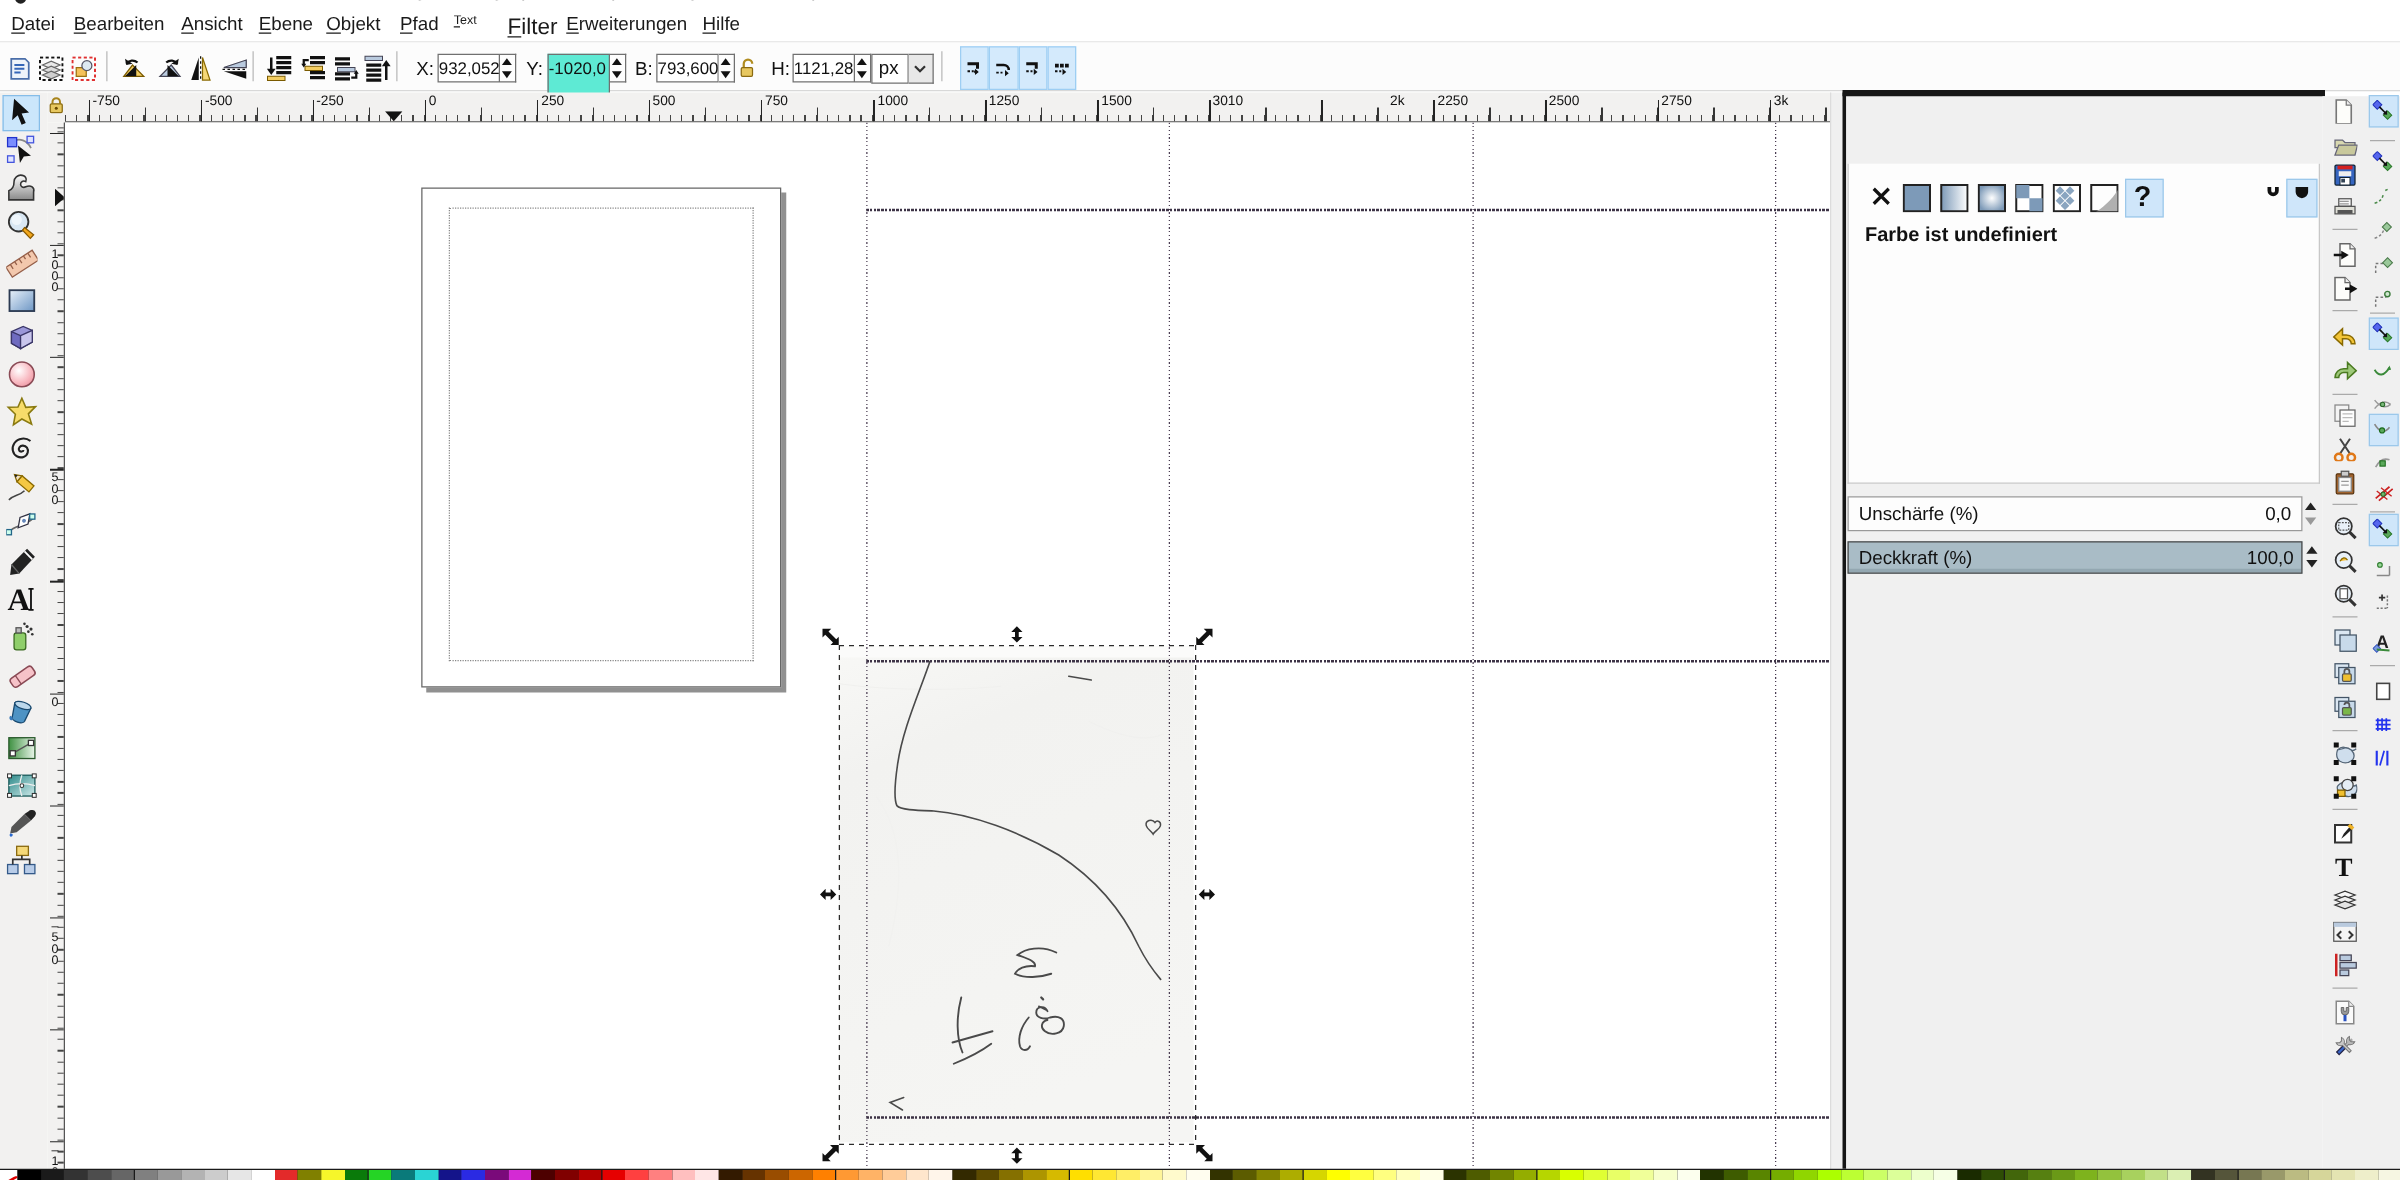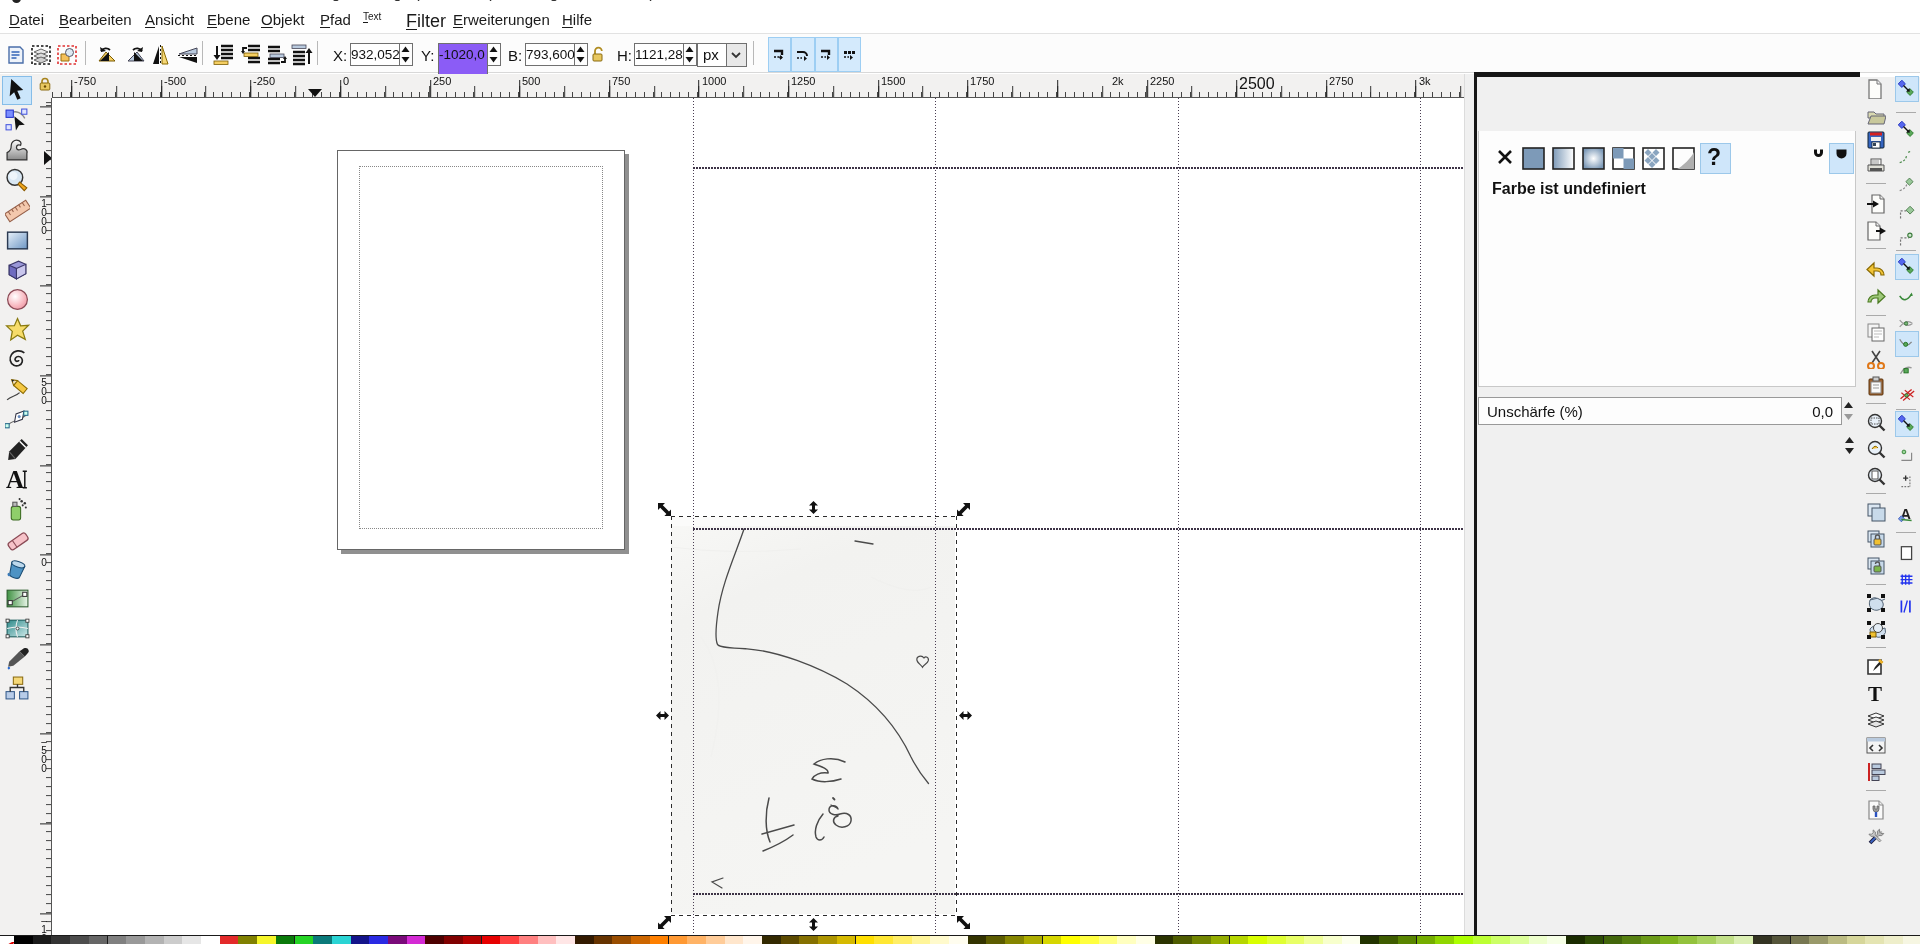--- a/index.html
+++ b/index.html
@@ -91,21 +91,21 @@
       </svg>
 <div class="abs" style="left:317px;top:7px;width:1px;height:24px;background:#b8b8b8"></div>
 <span class="abs" style="left:333px;top:13px;font-size:15px;color:#111">X:</span>
       <div class="abs" style="left:350px;top:9px;width:50px;height:23px;background:#fff;border:1px solid #707070;font-size:13.5px;color:#111;text-align:right;line-height:21px;padding-right:3px">932,052</div>
       <div class="abs" style="left:400px;top:9px;width:13px;height:23px;background:#fdfdfd;border:1px solid #707070;border-left:none">
 <svg width="11" height="21" viewBox="0 0 11 21" style="margin:0 0 0 0">
 <path d="M1.5 8 L5.5 2.5 9.5 8Z" fill="#111"></path>
           <path d="M1.5 13 L5.5 18.5 9.5 13Z" fill="#111"></path>
         </svg></div>
 <span class="abs" style="left:421px;top:13px;font-size:15px;color:#111">Y:</span>
-      <div class="abs" style="left:438px;top:9px;width:50px;height:37px;background:#8b5cf6;border:1px solid #707070;font-size:13.5px;color:#111;text-align:right;line-height:21px;padding-right:3px">-1020,0</div>
+      <div class="abs" style="left:438px;top:9px;width:50px;height:37px;background:#5eead4;border:1px solid #707070;font-size:13.5px;color:#111;text-align:right;line-height:21px;padding-right:3px">-1020,0</div>
       <div class="abs" style="left:488px;top:9px;width:13px;height:23px;background:#fdfdfd;border:1px solid #707070;border-left:none">
 <svg width="11" height="21" viewBox="0 0 11 21" style="margin:0 0 0 0">
 <path d="M1.5 8 L5.5 2.5 9.5 8Z" fill="#111"></path>
           <path d="M1.5 13 L5.5 18.5 9.5 13Z" fill="#111"></path>
         </svg></div>
 <span class="abs" style="left:508px;top:13px;font-size:15px;color:#111">B:</span>
       <div class="abs" style="left:525px;top:9px;width:50px;height:23px;background:#fff;border:1px solid #707070;font-size:13.5px;color:#111;text-align:right;line-height:21px;padding-right:3px">793,600</div>
       <div class="abs" style="left:575px;top:9px;width:13px;height:23px;background:#fdfdfd;border:1px solid #707070;border-left:none">
 <svg width="11" height="21" viewBox="0 0 11 21" style="margin:0 0 0 0">
 <path d="M1.5 8 L5.5 2.5 9.5 8Z" fill="#111"></path>
@@ -316,24 +316,24 @@
 <span class="abs" style="left:22px;top:1px;font-size:11px;color:#111">-750</span>
 <span class="abs" style="left:112px;top:1px;font-size:11px;color:#111">-500</span>
 <span class="abs" style="left:201px;top:1px;font-size:11px;color:#111">-250</span>
 <span class="abs" style="left:291px;top:1px;font-size:11px;color:#111">0</span>
 <span class="abs" style="left:381px;top:1px;font-size:11px;color:#111">250</span>
 <span class="abs" style="left:470px;top:1px;font-size:11px;color:#111">500</span>
 <span class="abs" style="left:560px;top:1px;font-size:11px;color:#111">750</span>
 <span class="abs" style="left:650px;top:1px;font-size:11px;color:#111">1000</span>
 <span class="abs" style="left:739px;top:1px;font-size:11px;color:#111">1250</span>
 <span class="abs" style="left:829px;top:1px;font-size:11px;color:#111">1500</span>
-<span class="abs" style="left:918px;top:1px;font-size:11px;color:#111">1750</span>
+<span class="abs" style="left:918px;top:1px;font-size:11px;color:#111">3010</span>
 <span class="abs" style="left:1060px;top:1px;font-size:11px;color:#111">2k</span>
 <span class="abs" style="left:1098px;top:1px;font-size:11px;color:#111">2250</span>
-<span class="abs" style="left:1187px;top:1px;font-size:16px;color:#111">2500</span>
+<span class="abs" style="left:1187px;top:1px;font-size:11px;color:#111">2500</span>
 <span class="abs" style="left:1277px;top:1px;font-size:11px;color:#111">2750</span>
 <span class="abs" style="left:1367px;top:1px;font-size:11px;color:#111">3k</span>
 <svg class="abs" style="left:256px;top:15px" width="14" height="8" viewBox="0 0 14 8">
         <path d="M0 0h14L7 8z" fill="#111"></path>
       </svg>
 </div>
 <div class="abs" style="left:38px;top:98px;width:14px;height:837px;background:#f2f1f0;border-right:1px solid #555;overflow:hidden">
 <div class="abs" style="left:8px;top:0;width:6px;height:837px;background:repeating-linear-gradient(180deg,#444 0 1px,transparent 1px 8.963px);background-position:0 7.1px"></div>
 <div class="abs" style="left:2px;top:0;width:12px;height:837px;background:repeating-linear-gradient(180deg,#222 0 1px,transparent 1px 89.63px);background-position:0 8.4px"></div>
 
@@ -477,20 +477,24 @@
 </div>
 <div class="abs" style="left:1478px;top:397px;width:364px;height:28px;background:#fdfdfd;border:1px solid #999">
 <span class="abs" style="left:8px;top:5px;font-size:15px;color:#111">Unschärfe (%)</span>
 <span class="abs" style="right:8px;top:5px;font-size:15px;color:#111">0,0</span>
     </div>
 <div class="abs" style="left:1842px;top:397px;width:13px;height:28px">
 <svg width="13" height="28" viewBox="0 0 13 28">
         <path d="M2 11 6.5 5 11 11Z" fill="#222"></path>
         <path d="M2 17 6.5 23 11 17Z" fill="#999"></path>
       </svg></div>
+<div class="abs" style="left:1478px;top:433px;width:364px;height:26px;background:#a9bcc6;border:1px solid #4a4a4a;box-shadow:inset 0 -3px 0 #93a7b1">
+<span class="abs" style="left:8px;top:4px;font-size:15px;color:#111">Deckkraft (%)</span>
+<span class="abs" style="right:6px;top:4px;font-size:15px;color:#111">100,0</span>
+    </div>
 <div class="abs" style="left:1843px;top:433px;width:13px;height:26px">
 <svg width="13" height="26" viewBox="0 0 13 26">
         <path d="M2 10 6.5 4 11 10Z" fill="#222"></path>
         <path d="M2 15 6.5 21 11 15Z" fill="#222"></path>
       </svg></div>
 <div class="abs" style="left:1858px;top:77px;width:62px;height:858px;background:#f0f0f0"></div>
 <svg class="abs" style="left:1866px;top:79px" width="20" height="20" viewBox="0 0 20 20">
       <path d="M3 1h8l4 4v15H3z" fill="#fdfdfa" stroke="#777" stroke-width="1.3"></path>
       <path d="M11 1v4h4" fill="#eee" stroke="#777"></path>
     </svg>

